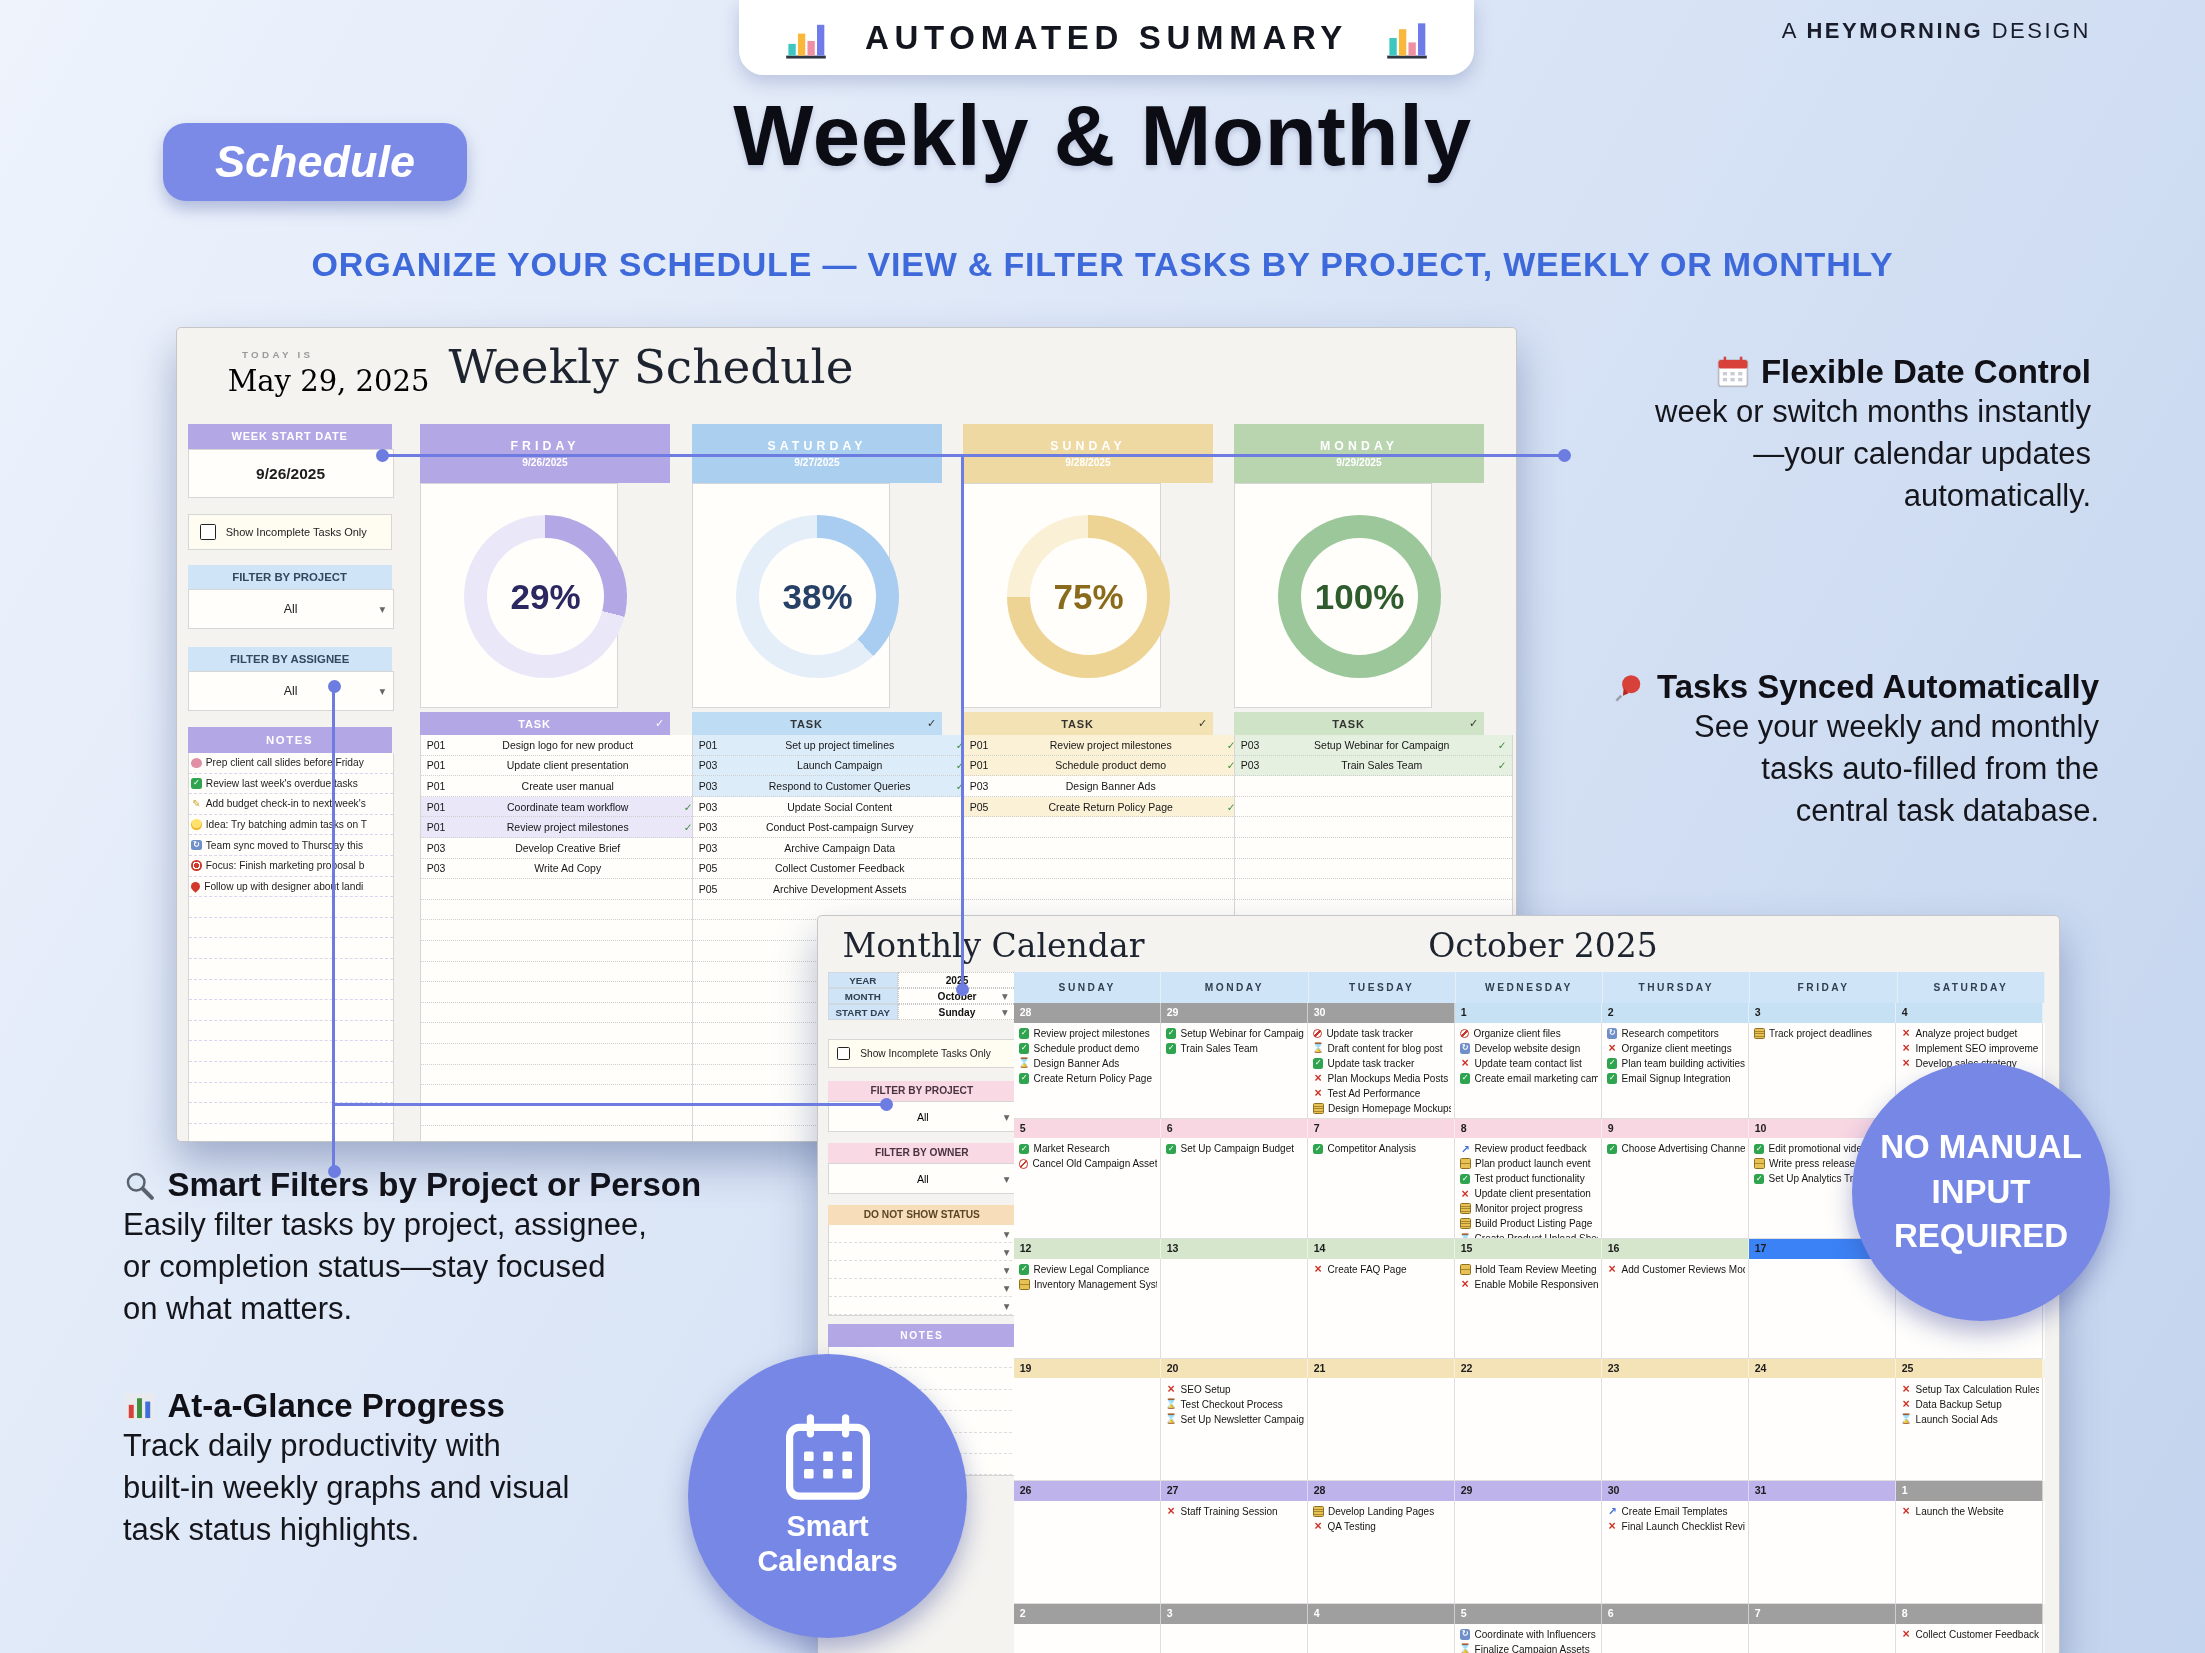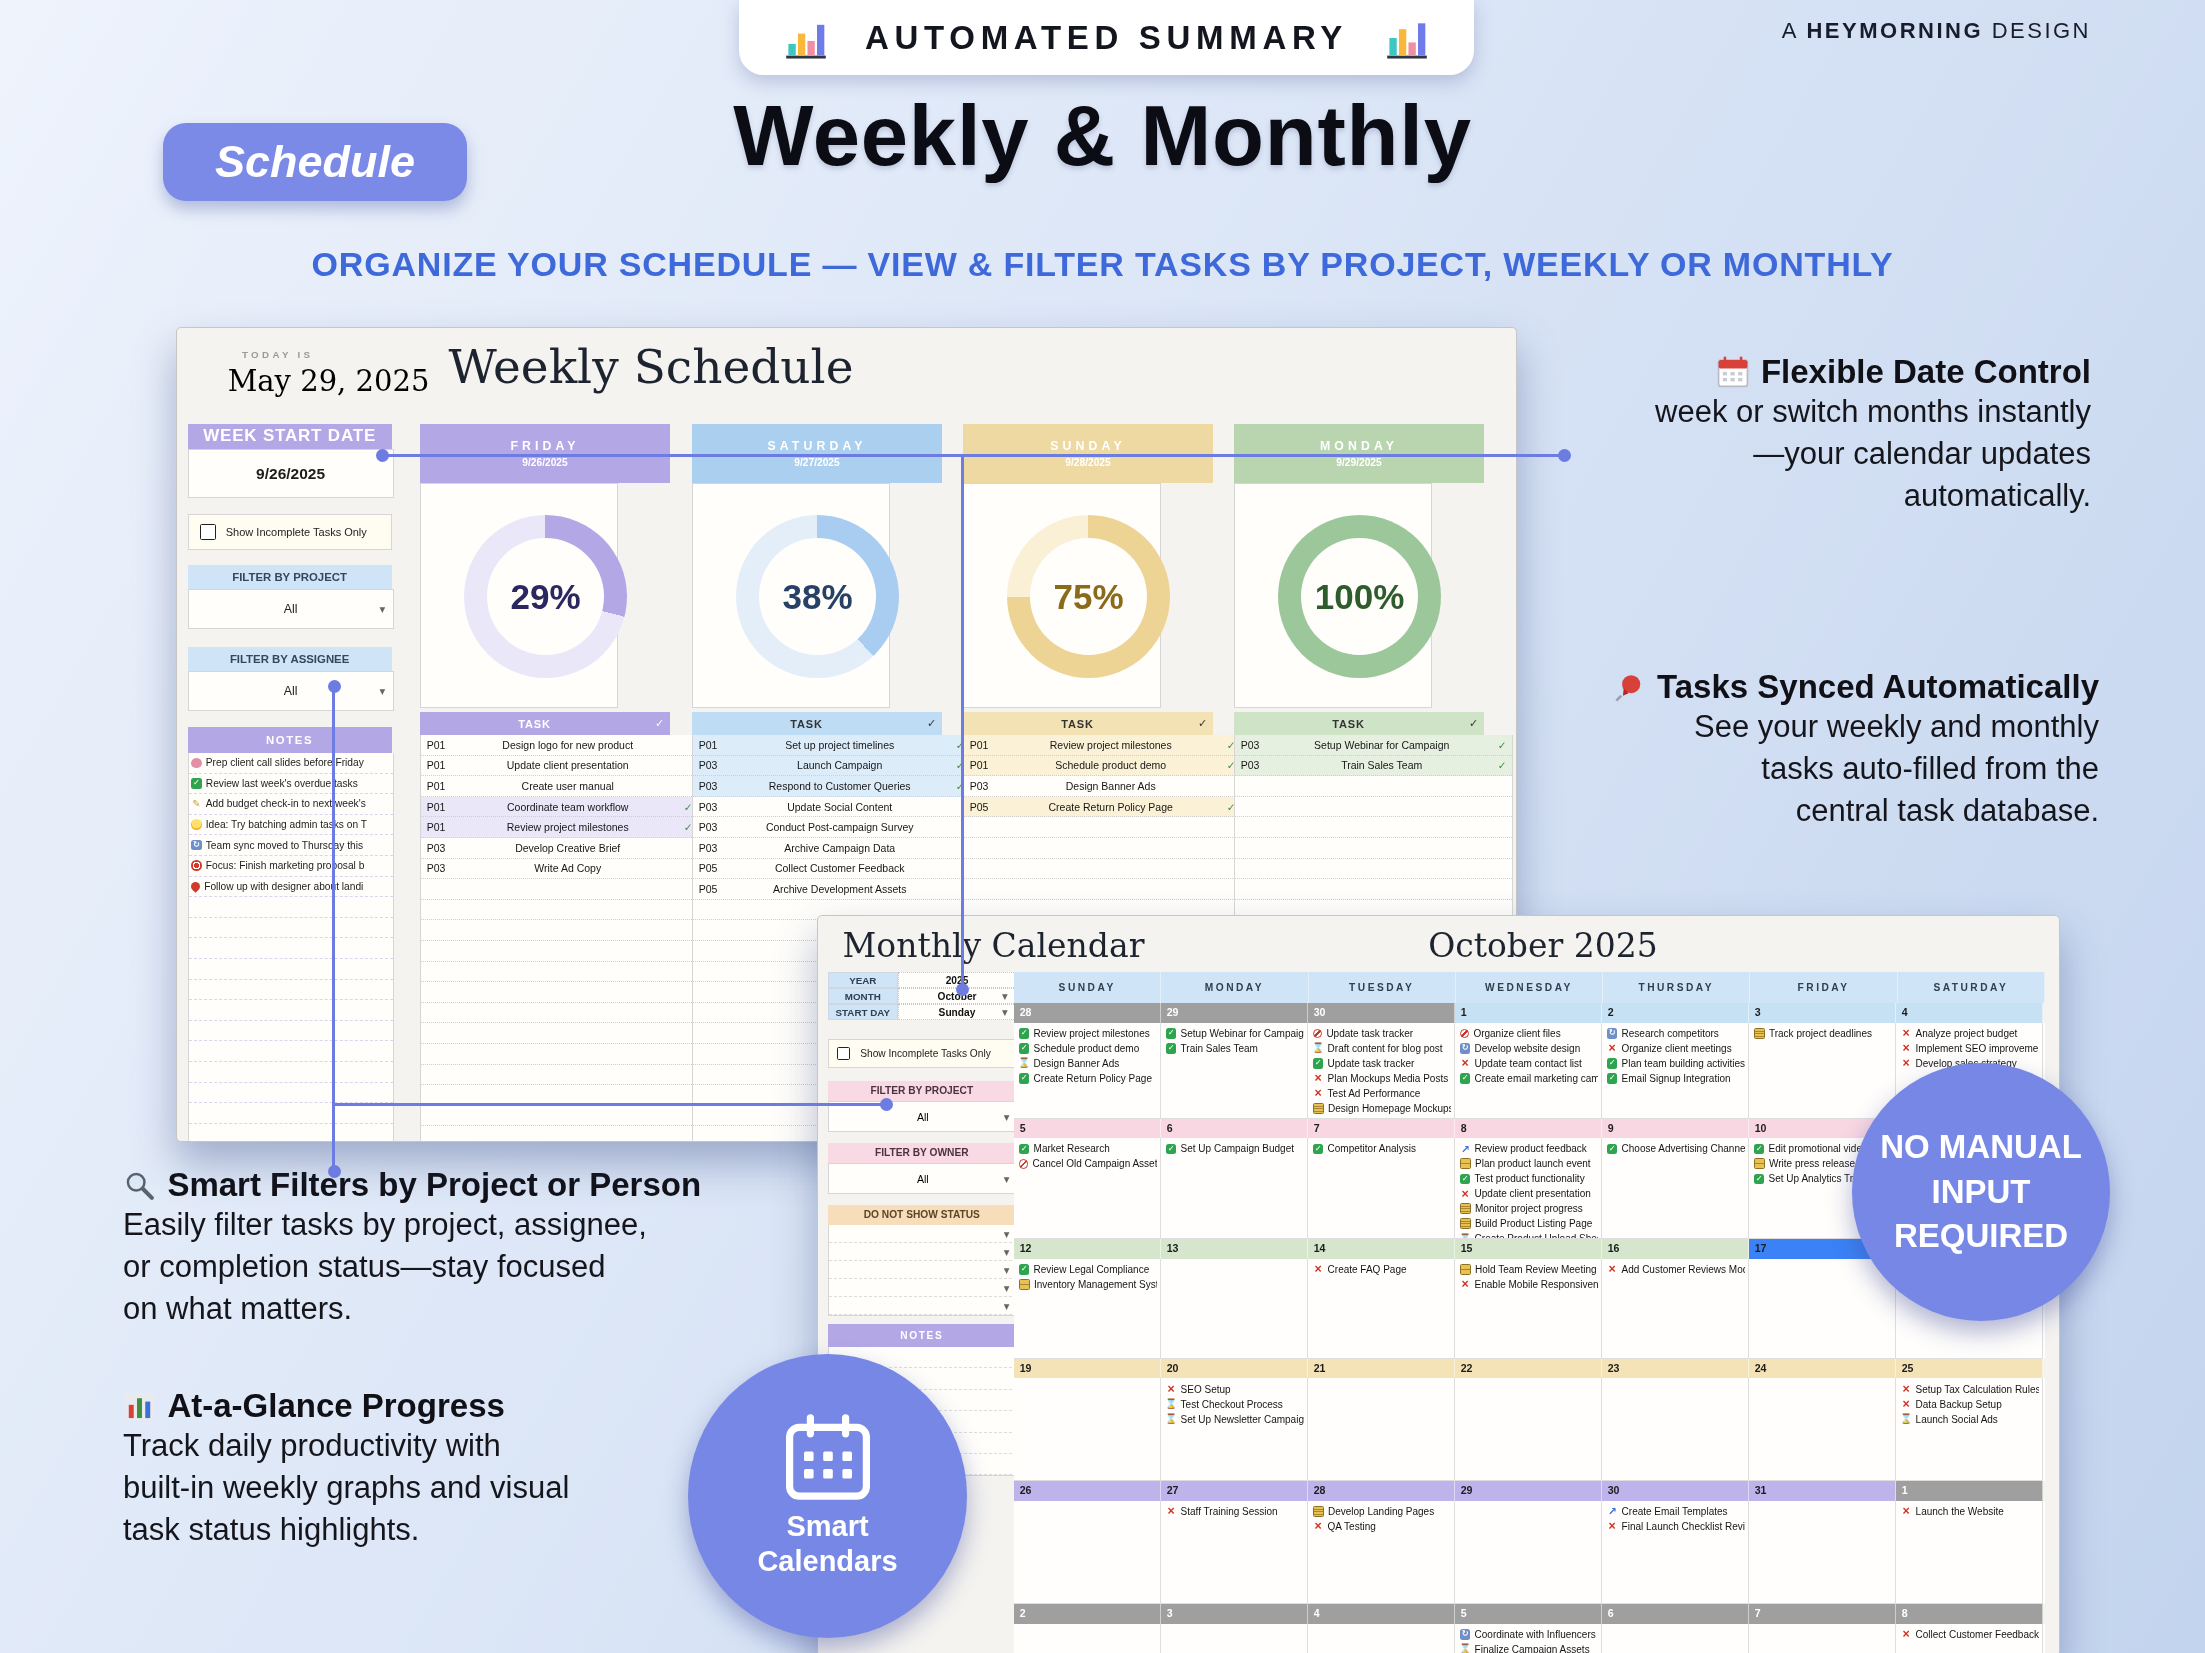--- a/index.html
+++ b/index.html
@@ -31,21 +31,21 @@
 
   .hdrblock{position:absolute;display:flex;align-items:center;justify-content:center;font-weight:700;}
   .cellwhite{position:absolute;background:#fffefb;border:0.8px solid #d6d6d6;display:flex;align-items:center;justify-content:center;}
   .dd{position:absolute;right:7.4px;color:#666;font-size:11.4px;top:50%;transform:translateY(-50%);}
   .cbbox{width:14px;height:14px;border:1.6px solid #222;border-radius:1.6px;background:#fff;margin-right:9.8px;flex:none;}
 
   
   #w-today-label{position:absolute;left:65px;top:21px;font-size:9.8px;letter-spacing:3.3px;color:#9a9a9a;font-weight:700;}
   #w-today{position:absolute;left:29px;top:36px;width:245px;text-align:center;font-size:29px;color:#000000;}
   #w-title{position:absolute;left:237px;top:11.4px;width:474px;text-align:center;font-size:47px;color:#1d2430;}
-  #w-sd-hdr{left:10.6px;top:96px;width:204px;height:24.5px;background:#b3a8e5;color:#fff;font-size:17px;letter-spacing:0.8px;}
+  #w-sd-hdr{left:10.6px;top:96px;width:204px;height:24.5px;background:#b3a8e5;color:#fff;font-size:11px;letter-spacing:0.8px;}
   #w-sd-val{left:10.6px;top:121px;width:204px;height:47px;font-size:15.5px;color:#1d1d1d;font-weight:700;}
   #w-inc{left:10.6px;top:186px;width:204px;height:36px;background:#fffdf2;font-size:11px;color:#222;justify-content:flex-start;padding-left:11.4px;box-sizing:border-box;}
   #w-fbp-hdr{left:10.6px;top:237px;width:204px;height:24.5px;background:#cfe4f6;color:#33485c;font-size:11.4px;}
   #w-fbp-val{left:10.6px;top:261px;width:204px;height:38px;font-size:12.3px;color:#222;}
   #w-fba-hdr{left:10.6px;top:319px;width:204px;height:24.5px;background:#cfe4f6;color:#33485c;font-size:11.4px;}
   #w-fba-val{left:10.6px;top:343px;width:204px;height:38px;font-size:12.3px;color:#222;}
   #w-notes-hdr{left:10.6px;top:399px;width:204px;height:26px;background:#b3a8e5;color:#fff;font-size:11.4px;letter-spacing:1.6px;}
   #w-notes{position:absolute;left:10.6px;top:425px;width:204px;background:#fffefb;border:0.8px solid #d6d6d6;border-top:none;}
   .note-row{height:19.6px;display:flex;align-items:center;border-bottom:0.8px dashed #d9d5ee;font-size:10.2px;color:#1c1c1c;
     padding:0 2.5px;white-space:nowrap;overflow:hidden;}

